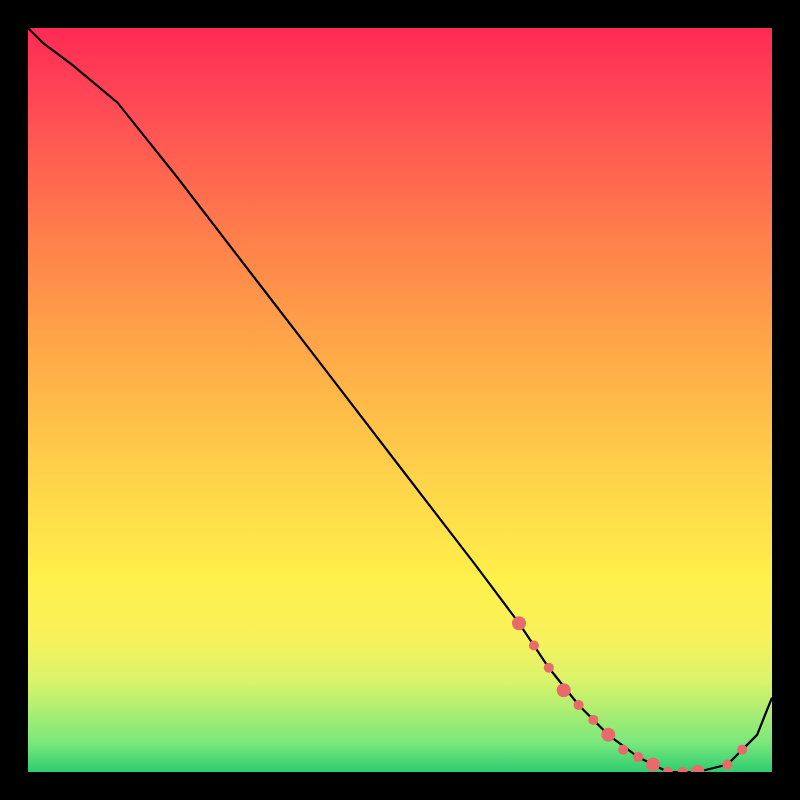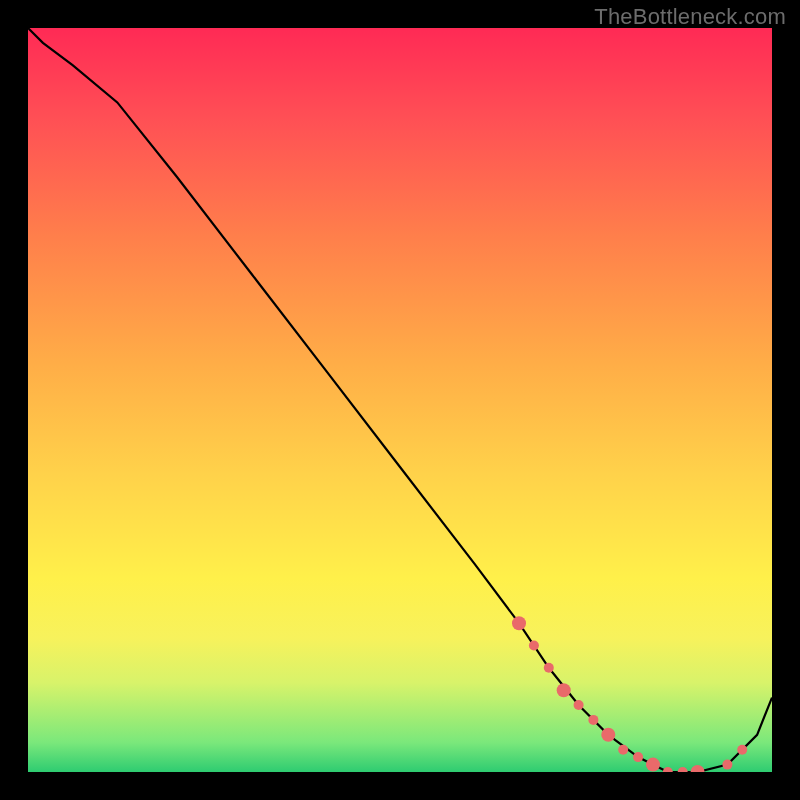--- a/index.html
+++ b/index.html
@@ -74,14 +74,13 @@
           <circle cx="610.1" cy="729.1" r="5" fill="#e96a6a"></circle>
           <circle cx="625.0" cy="736.6" r="7" fill="#e96a6a"></circle>
           <circle cx="639.8" cy="744.0" r="5" fill="#e96a6a"></circle>
           <circle cx="654.7" cy="744.0" r="5" fill="#e96a6a"></circle>
           <circle cx="669.6" cy="744.0" r="7" fill="#e96a6a"></circle>
           <circle cx="699.4" cy="736.6" r="5" fill="#e96a6a"></circle>
           <circle cx="714.2" cy="721.7" r="5" fill="#e96a6a"></circle>
         </g>
     </svg>
   </div>
-  <div class="watermark">TheBottleneck.com</div>
 </div>
 
 </body></html>

